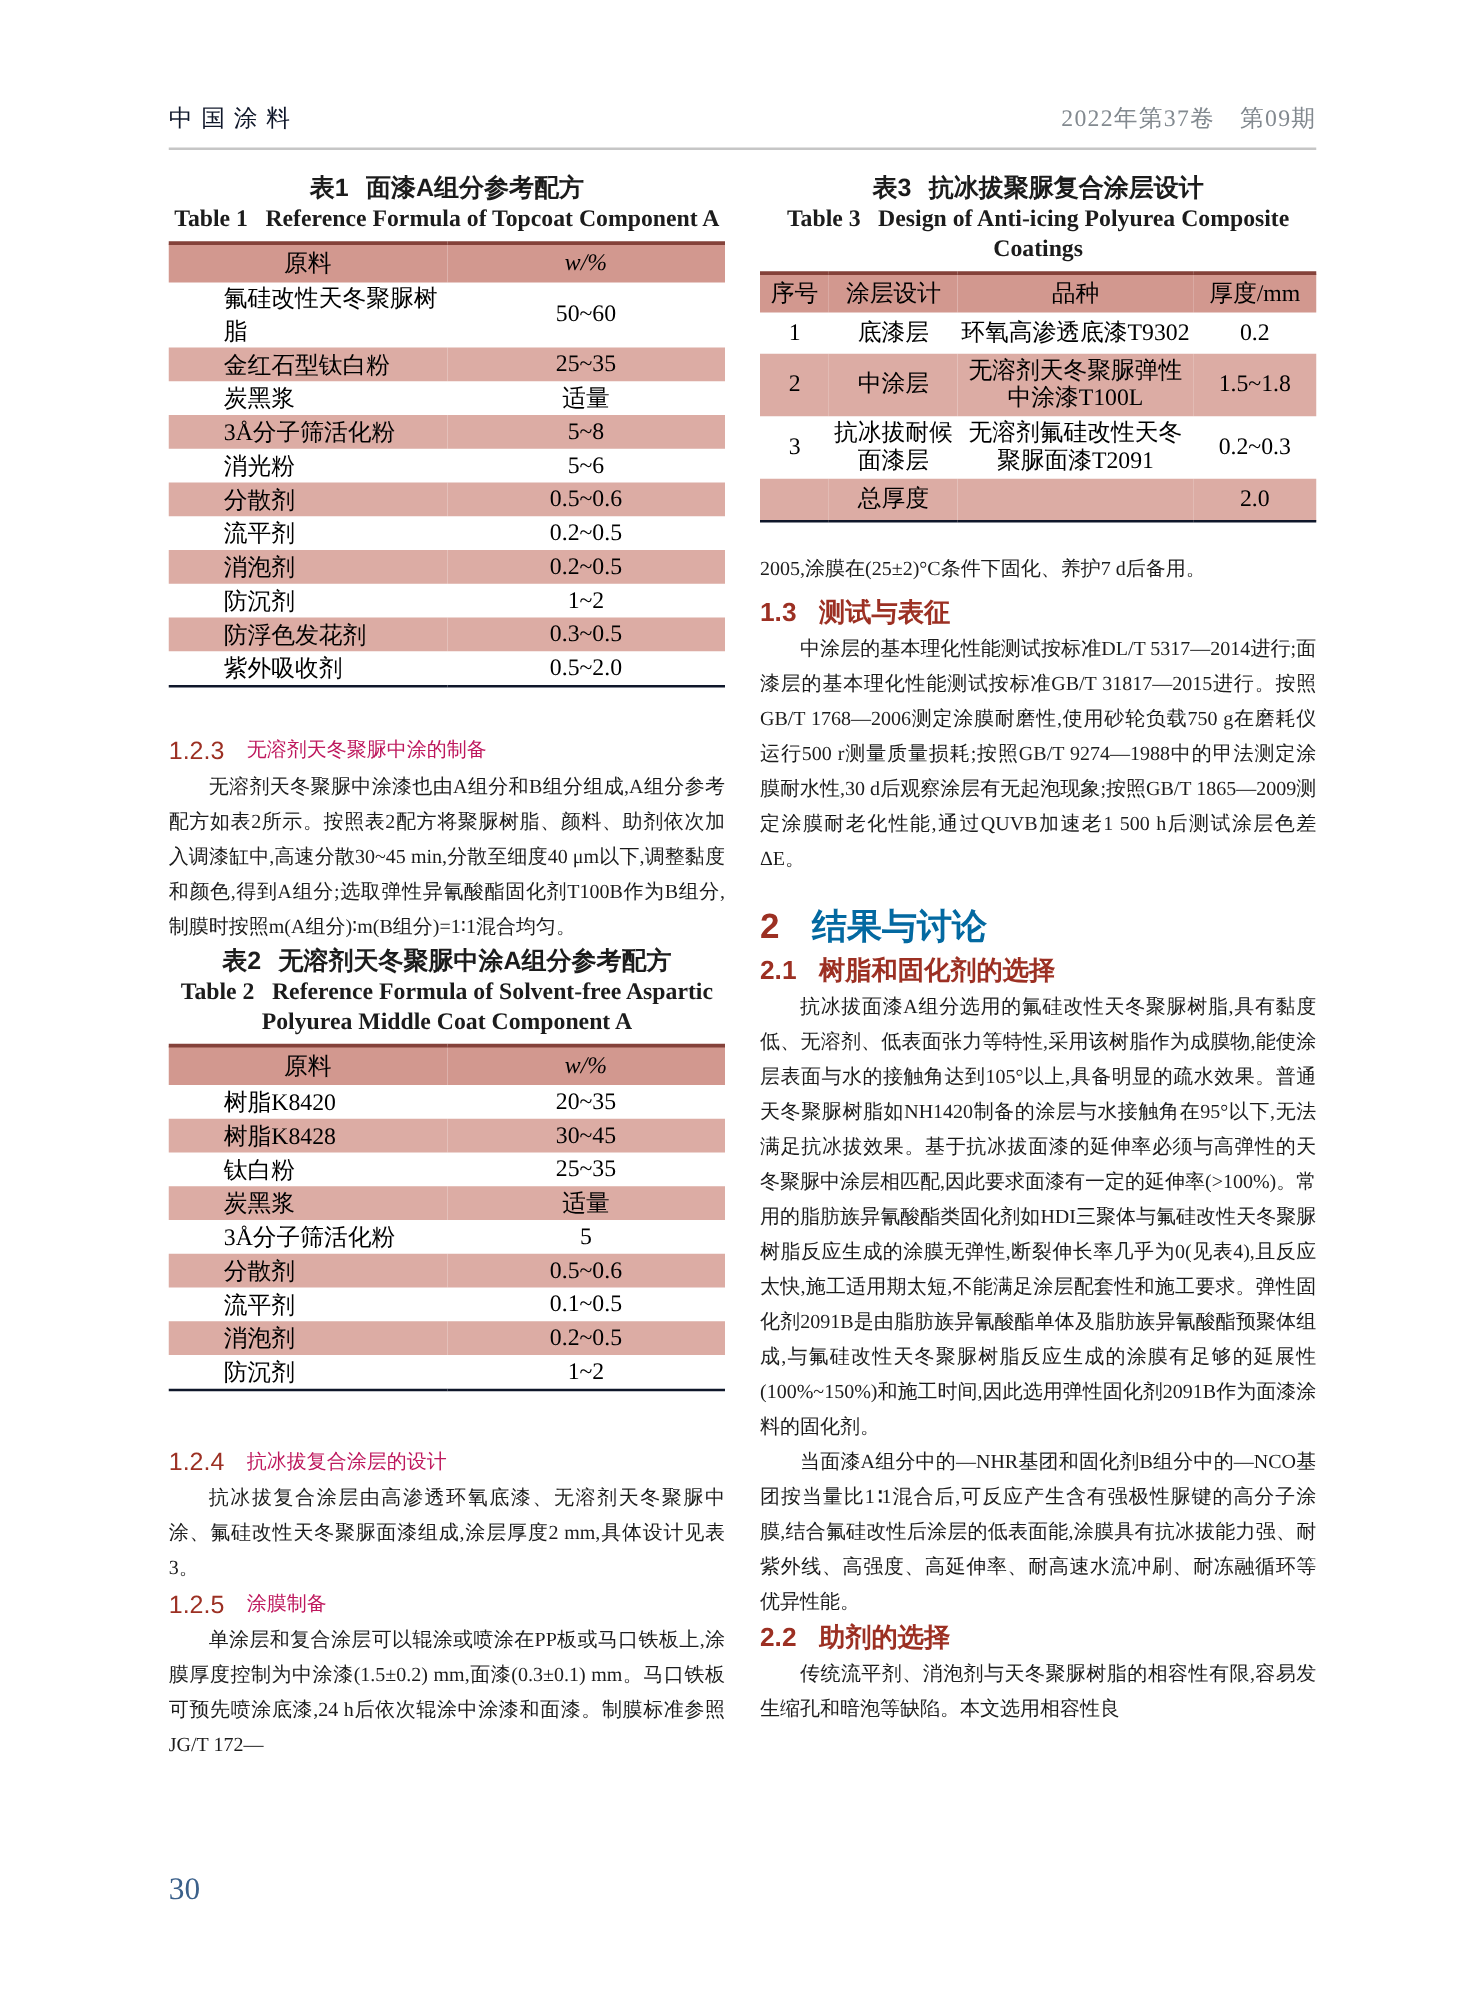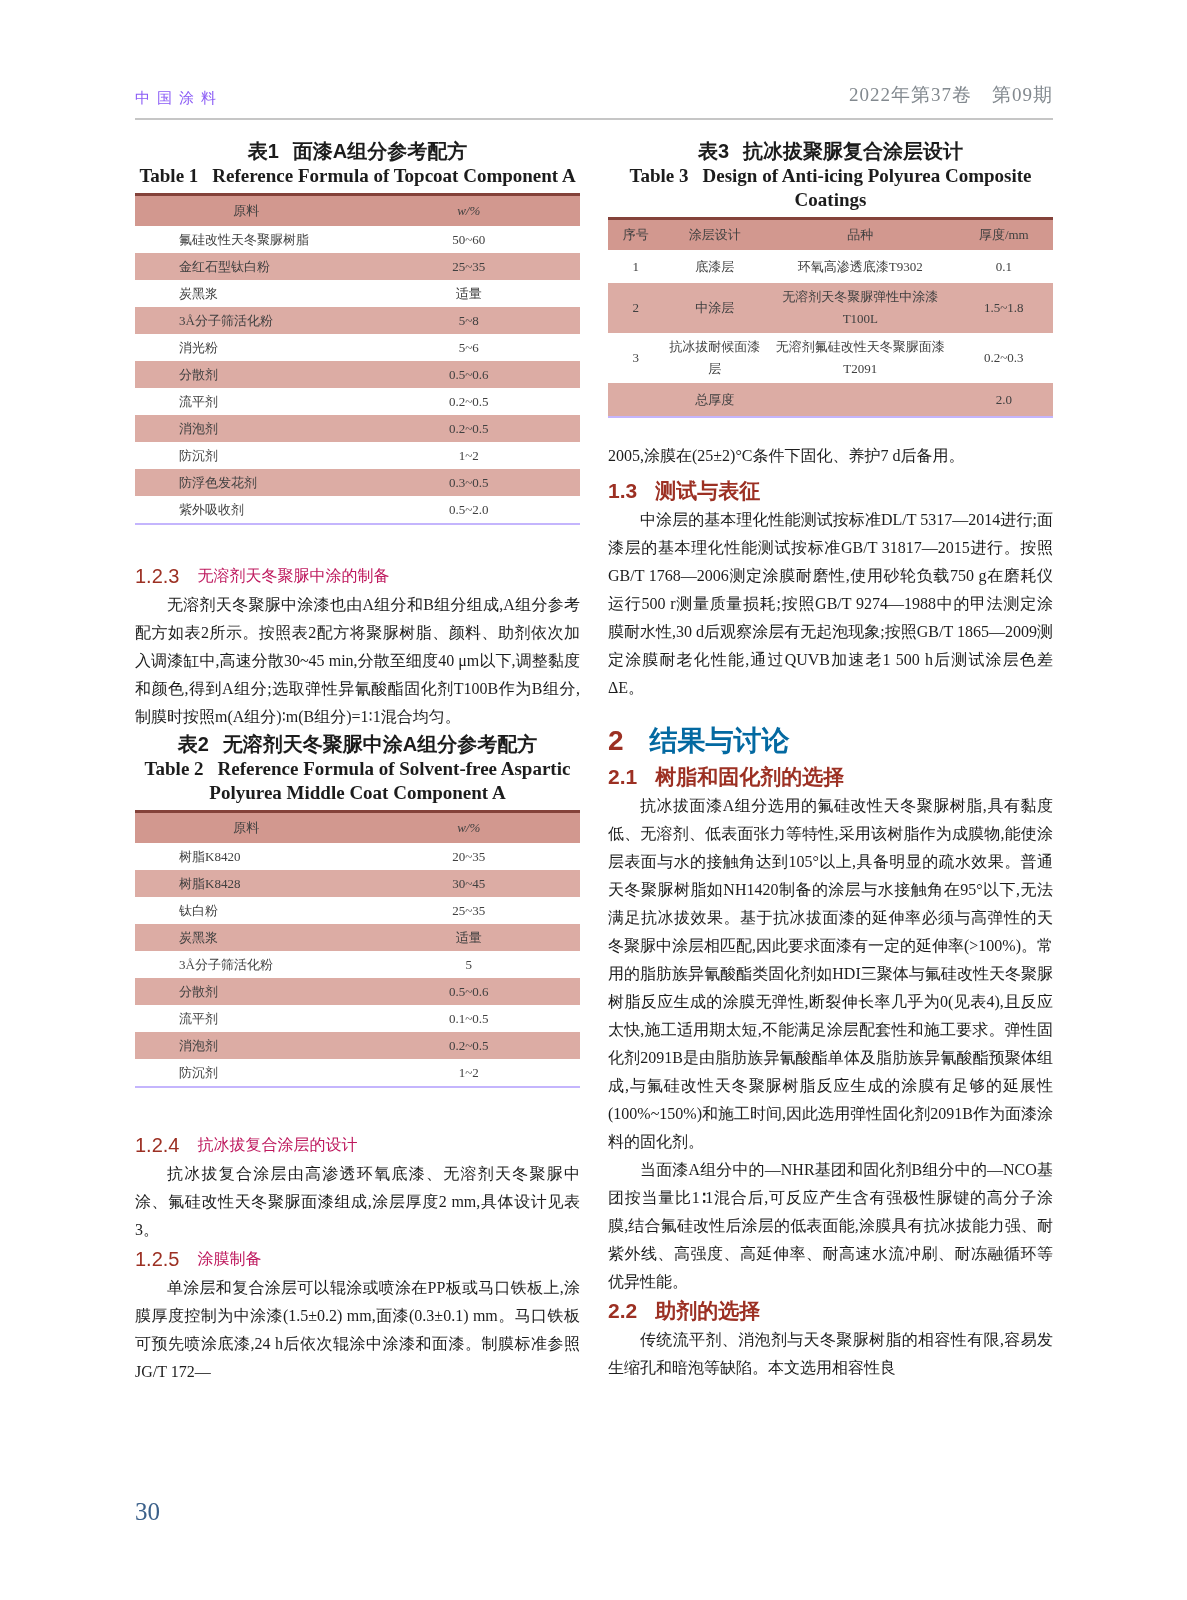--- a/index.html
+++ b/index.html
@@ -3,38 +3,38 @@
 <meta charset="utf-8">
 <style>
   html,body{margin:0;padding:0;background:#ffffff;}
   .page{position:relative;width:1187px;height:1600px;background:#ffffff;overflow:hidden;
         font-family:"Liberation Serif","DejaVu Serif",serif;color:#1c1c1c;}
 
   
   .runhead{position:absolute;left:135px;top:82px;width:918px;display:flex;
            justify-content:space-between;align-items:flex-end;
            padding-bottom:10px;border-bottom:2px solid #c6c6c6;}
-  .runhead .journal{font-size:15px;color:#8b5cf6;letter-spacing:7px;}
+  .runhead .journal{font-size:19px;color:#0f172a;letter-spacing:7px;}
   .runhead .issue{font-size:19px;color:#82898f;letter-spacing:1px;}
 
   
   .col{position:absolute;top:138px;width:445px;}
   .col-left{left:135px;}
   .col-right{left:608px;}
 
   
   .tbl-title{text-align:center;font-weight:bold;}
   .tbl-title.zh{font-family:"Liberation Sans","DejaVu Sans",sans-serif;font-size:20px;line-height:26px;}
   .tbl-title.en{font-size:19px;line-height:24px;margin-bottom:5px;}
   .tsp{display:inline-block;width:14px;}
 
   
   table{width:100%;border-collapse:collapse;table-layout:fixed;
-        border-top:3px solid #84423a;border-bottom:2px solid #c4b5fd;
-        font-size:13px;color:#404040;}
+        border-top:3px solid #84423a;border-bottom:2px solid #0f172a;
+        font-size:19px;color:#000000;}
   th{background:#d2988f;font-weight:normal;height:30px;text-align:center;padding:0 2px;}
   td{height:27px;padding:0 2px;text-align:center;}
   tbody tr:nth-child(even){background:#dcaca4;}
   table.formula td:first-child{text-align:left;padding-left:44px;}
   table.formula th:first-child{text-align:center;}
   table.formula th:last-child{font-style:italic;}
   table.formula td:first-child{width:62%;}
   table.design th:nth-child(1),table.design td:nth-child(1){width:12%;}
   table.design th:nth-child(2),table.design td:nth-child(2){width:23%;}
   table.design th:nth-child(3),table.design td:nth-child(3){width:43%;}
@@ -219,21 +219,21 @@
           <th>涂层设计</th>
           <th>品种</th>
           <th>厚度/mm</th>
         </tr>
       </thead>
       <tbody>
           <tr>
             <td>1</td>
             <td>底漆层</td>
             <td>环氧高渗透底漆T9302</td>
-            <td>0.1</td>
+            <td>0.2</td>
           </tr>
           <tr>
             <td>2</td>
             <td>中涂层</td>
             <td>无溶剂天冬聚脲弹性中涂漆T100L</td>
             <td>1.5~1.8</td>
           </tr>
           <tr>
             <td>3</td>
             <td>抗冰拔耐候面漆层</td>

